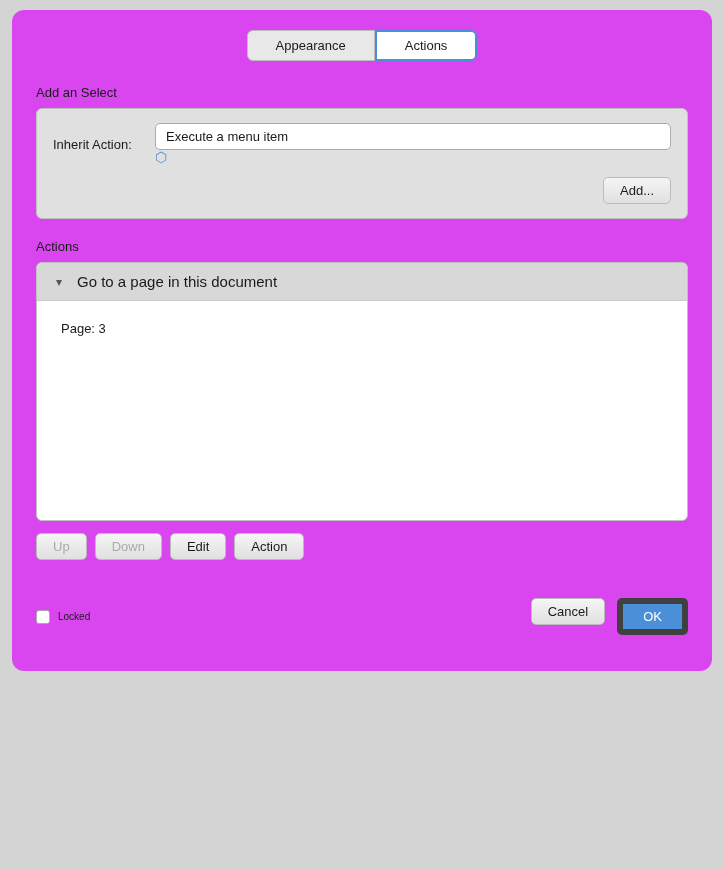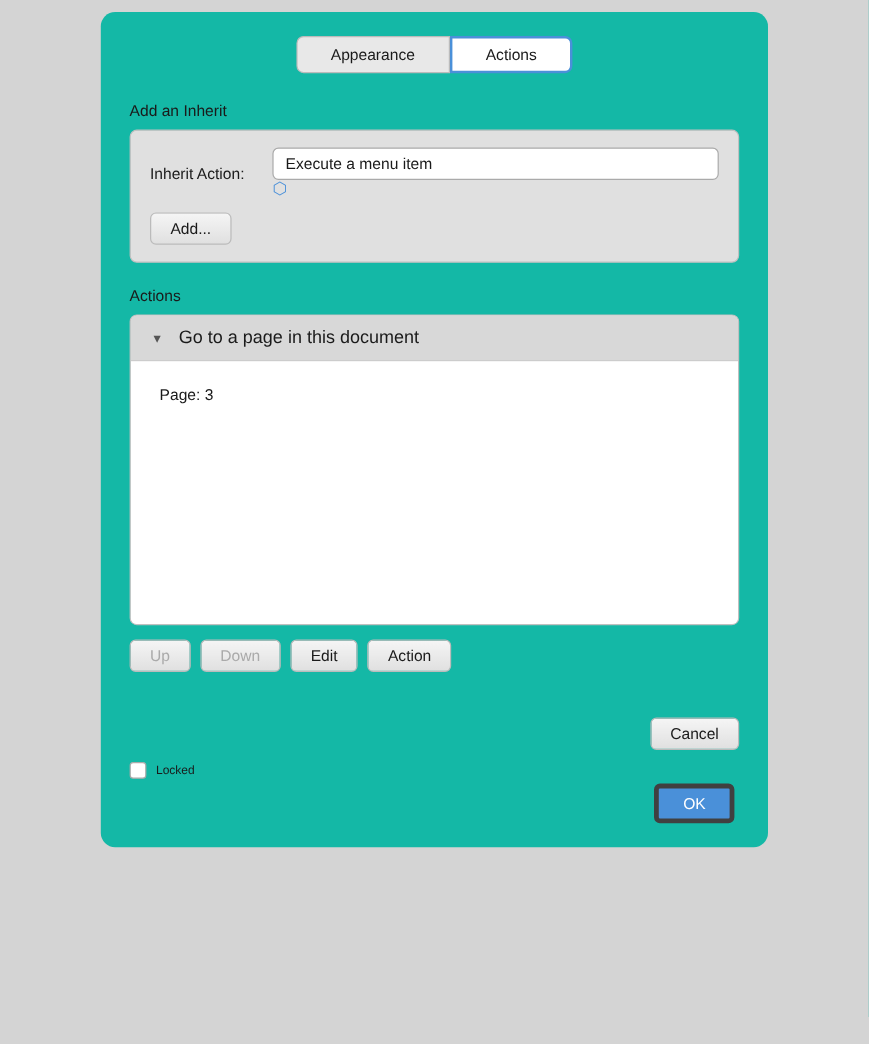--- a/index.html
+++ b/index.html
@@ -16,24 +16,24 @@
       font-size: 13px;
       color: #1a1a1a;
       display: flex;
       flex-direction: column;
       align-items: center;
       justify-content: flex-start;
       padding-top: 10px;
     }
 
     .dialog {
-      width: 556px;
-      background: #14b8a6;
+      width: 700px;
+      background: #d946ef;
       border-radius: 12px;
-      padding: 20px 24px 20px 24px;
+      padding: 20px 24px 36px 24px;
     }
 
     
     .tab-bar {
       display: flex;
       justify-content: center;
       gap: 0;
       margin-bottom: 24px;
     }
 
@@ -114,38 +114,38 @@
 
     .dropdown-arrow-icon {
       color: #4a90d9;
       font-size: 14px;
       line-height: 1;
       pointer-events: none;
     }
 
     .add-btn-row {
       display: flex;
-      justify-content: flex-start;
+      justify-content: flex-end;
     }
 
     .btn {
       padding: 5px 16px;
       font-size: 13px;
       border-radius: 5px;
       border: 1px solid #bbb;
       background: linear-gradient(to bottom, #f5f5f5, #e0e0e0);
       cursor: pointer;
       color: #1a1a1a;
       outline: none;
     }
 
     .btn-primary {
       background: #4a90d9;
       color: white;
-      border: 4px solid #404040;
+      border: 6px solid #404040;
       padding: 5px 20px;
     }
 
     .btn-disabled {
       color: #aaa;
       cursor: default;
     }
 
     
     .actions-section {
@@ -230,36 +230,35 @@
       background: white;
       cursor: pointer;
     }
 
     .locked-label {
       font-size: 10px;
     }
 
     .bottom-right {
       display: flex;
-      gap: 28px;
-      align-items: center;
-      flex-direction: column;
+      gap: 12px;
+      align-items: flex-start;
     }
   </style>
 </head>
 <body>
 
 <div class="dialog">
 
   <div class="tab-bar">
     <button class="tab-btn">Appearance</button>
     <button class="tab-btn active">Actions</button>
   </div>
 
-  <div class="section-label">Add an Inherit</div>
+  <div class="section-label">Add an Select</div>
 
   <div class="add-action-box">
     <div class="select-action-row">
       <label class="select-action-label">Inherit Action:</label>
       <div class="dropdown-wrapper">
         <select>
           <option>Execute a menu item</option>
           <option>Go to a page in this document</option>
           <option>Open a web link</option>
           <option>Open a file</option>

